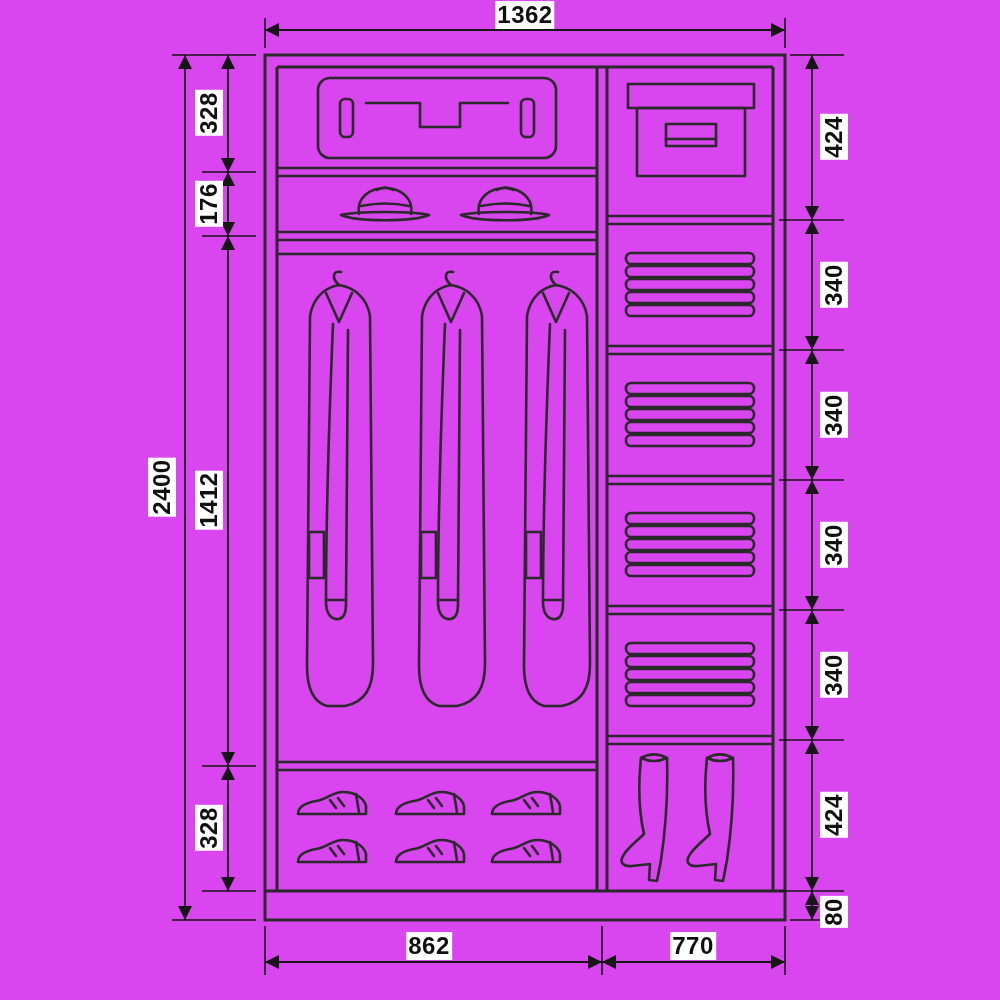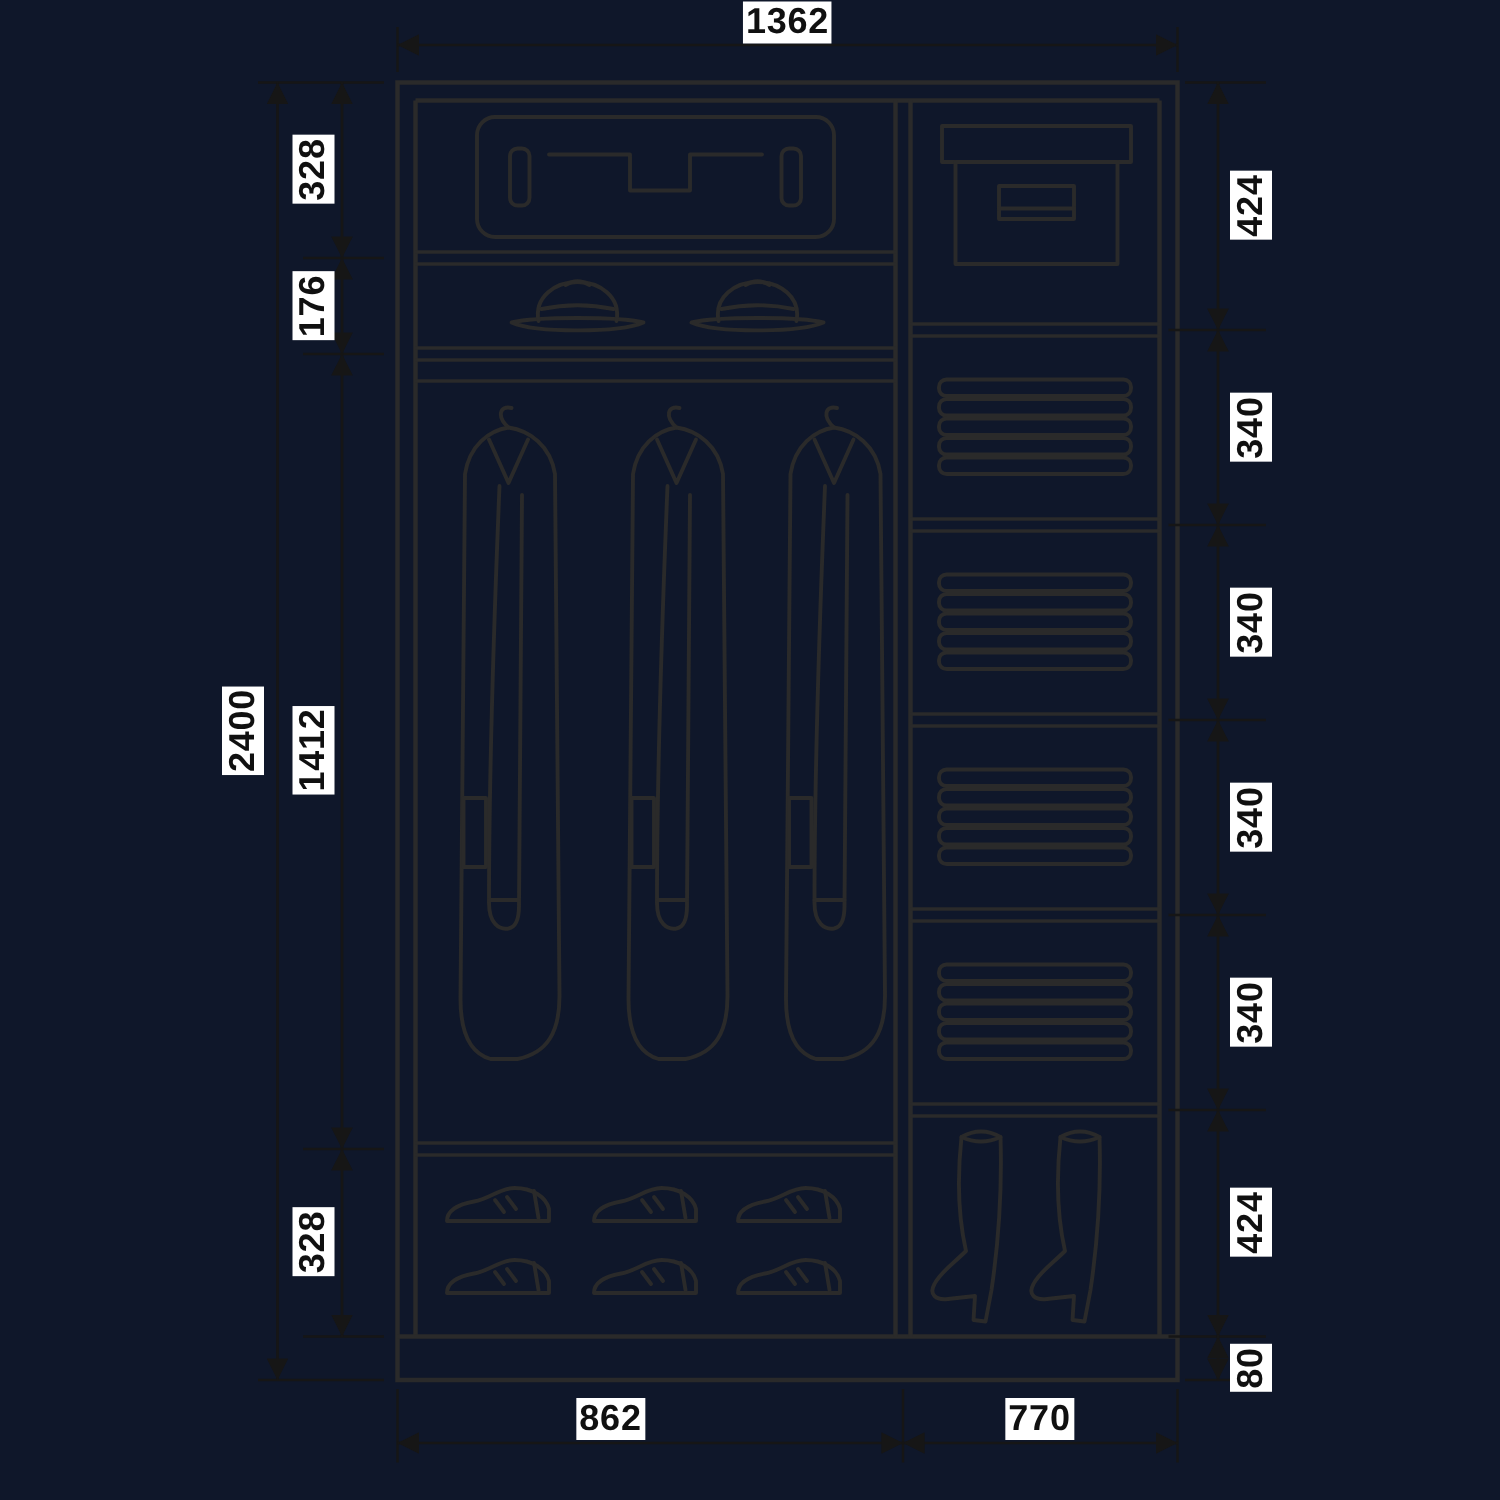--- a/index.html
+++ b/index.html
@@ -1,19 +1,19 @@
 <!DOCTYPE html>
 <html><head>
 <meta charset="utf-8">
 <style>
   html,body{margin:0;padding:0;background:#ffffff;}
   #canvas{
     position:relative;
     width:1000px;height:1000px;
-    background:#0f172a;
+    background:#d946ef;
     overflow:hidden;
     font-family:"Liberation Sans",sans-serif;
   }
   svg{position:absolute;left:0;top:0;}
   .furn{stroke:#2a2a2a;stroke-width:2.6;fill:none;stroke-linecap:round;stroke-linejoin:round;}
   .frame{stroke:#2a2a2a;stroke-width:3;fill:none;}
   .shelf{stroke:#2a2a2a;stroke-width:2.4;fill:none;}
   .dim{stroke:#161616;stroke-width:1.8;fill:none;}
   .ext{stroke:#161616;stroke-width:1.6;fill:none;}
   .dim-label{
@@ -208,16 +208,16 @@
   <div class="dim-label v" style="left:209px;top:828px">328</div>
 
   <div class="dim-label v" style="left:834px;top:137px">424</div>
   <div class="dim-label v" style="left:834px;top:285px">340</div>
   <div class="dim-label v" style="left:834px;top:415px">340</div>
   <div class="dim-label v" style="left:834px;top:545px">340</div>
   <div class="dim-label v" style="left:834px;top:675px">340</div>
   <div class="dim-label v" style="left:834px;top:815px">424</div>
   <div class="dim-label v" style="left:834px;top:912px">80</div>
 
-  <div class="dim-label" style="left:407px;top:946px">862</div>
+  <div class="dim-label" style="left:429px;top:946px">862</div>
   <div class="dim-label" style="left:693px;top:946px">770</div>
 
 </div>
 
 </body></html>

